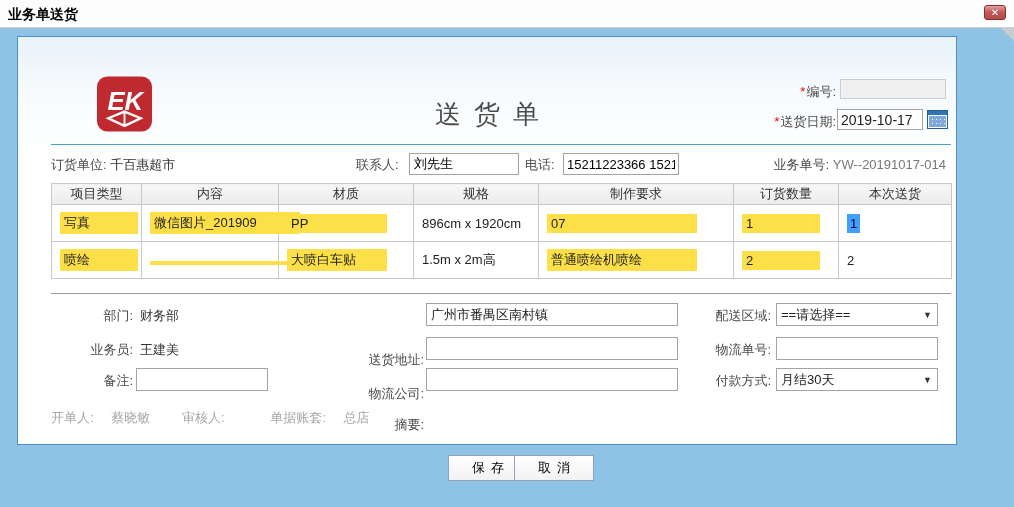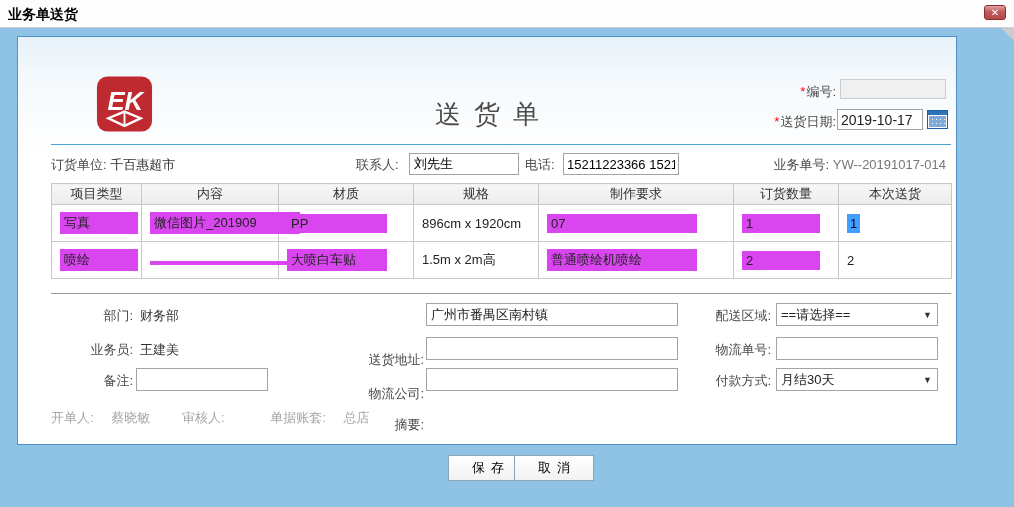--- a/index.html
+++ b/index.html
@@ -46,21 +46,21 @@
   .phone-label { position:absolute; left:507px; top:3px; }
   .phone-input { position:absolute; left:545px; top:0; width:116px; height:22px; border:1px solid #A3A3A3; font-size:13px; padding:0 3px; font-family:inherit; }
   .bizno { position:absolute; right:10px; top:3px; color:#666; }
   .bizno .v { color:#777; }
 
   
   .grid { position:absolute; left:33px; top:146px; width:900px; border-collapse:collapse; table-layout:fixed; }
   .grid th { background:linear-gradient(#F7F7F7,#ECECEC); border:1px solid #C8C8C8; height:21px; font-weight:normal; color:#333; font-size:13px; }
   .grid td { border:1px solid #C8C8C8; height:37px; vertical-align:middle; padding:0 8px; background:#FFF; font-size:13px; }
   .c0{width:90px}.c1{width:137px}.c2{width:135px}.c3{width:125px}.c4{width:195px}.c5{width:105px}.c6{width:113px}
-  .chip { display:inline-block; background:#d946ef; min-width:78px; padding:2px 4px; color:#222; }
+  .chip { display:inline-block; background:#fde047; min-width:78px; padding:2px 4px; color:#222; }
   .chip.w100 { min-width:100px; }
   .chip.wide { min-width:150px; }
   .sel { display:inline-block; background:#41A0FF; color:#103; padding:2px 3px; min-width:8px; }
   .plain { color:#222; }
 
   .gray-divider { position:absolute; left:33px; top:256px; width:900px; height:0; border-top:1px solid #9C9C9C; }
 
   
   .drow { position:absolute; left:0; width:100%; height:24px; }
   .r-a{top:266px}.r-b{top:300px}.r-c{top:331px}

